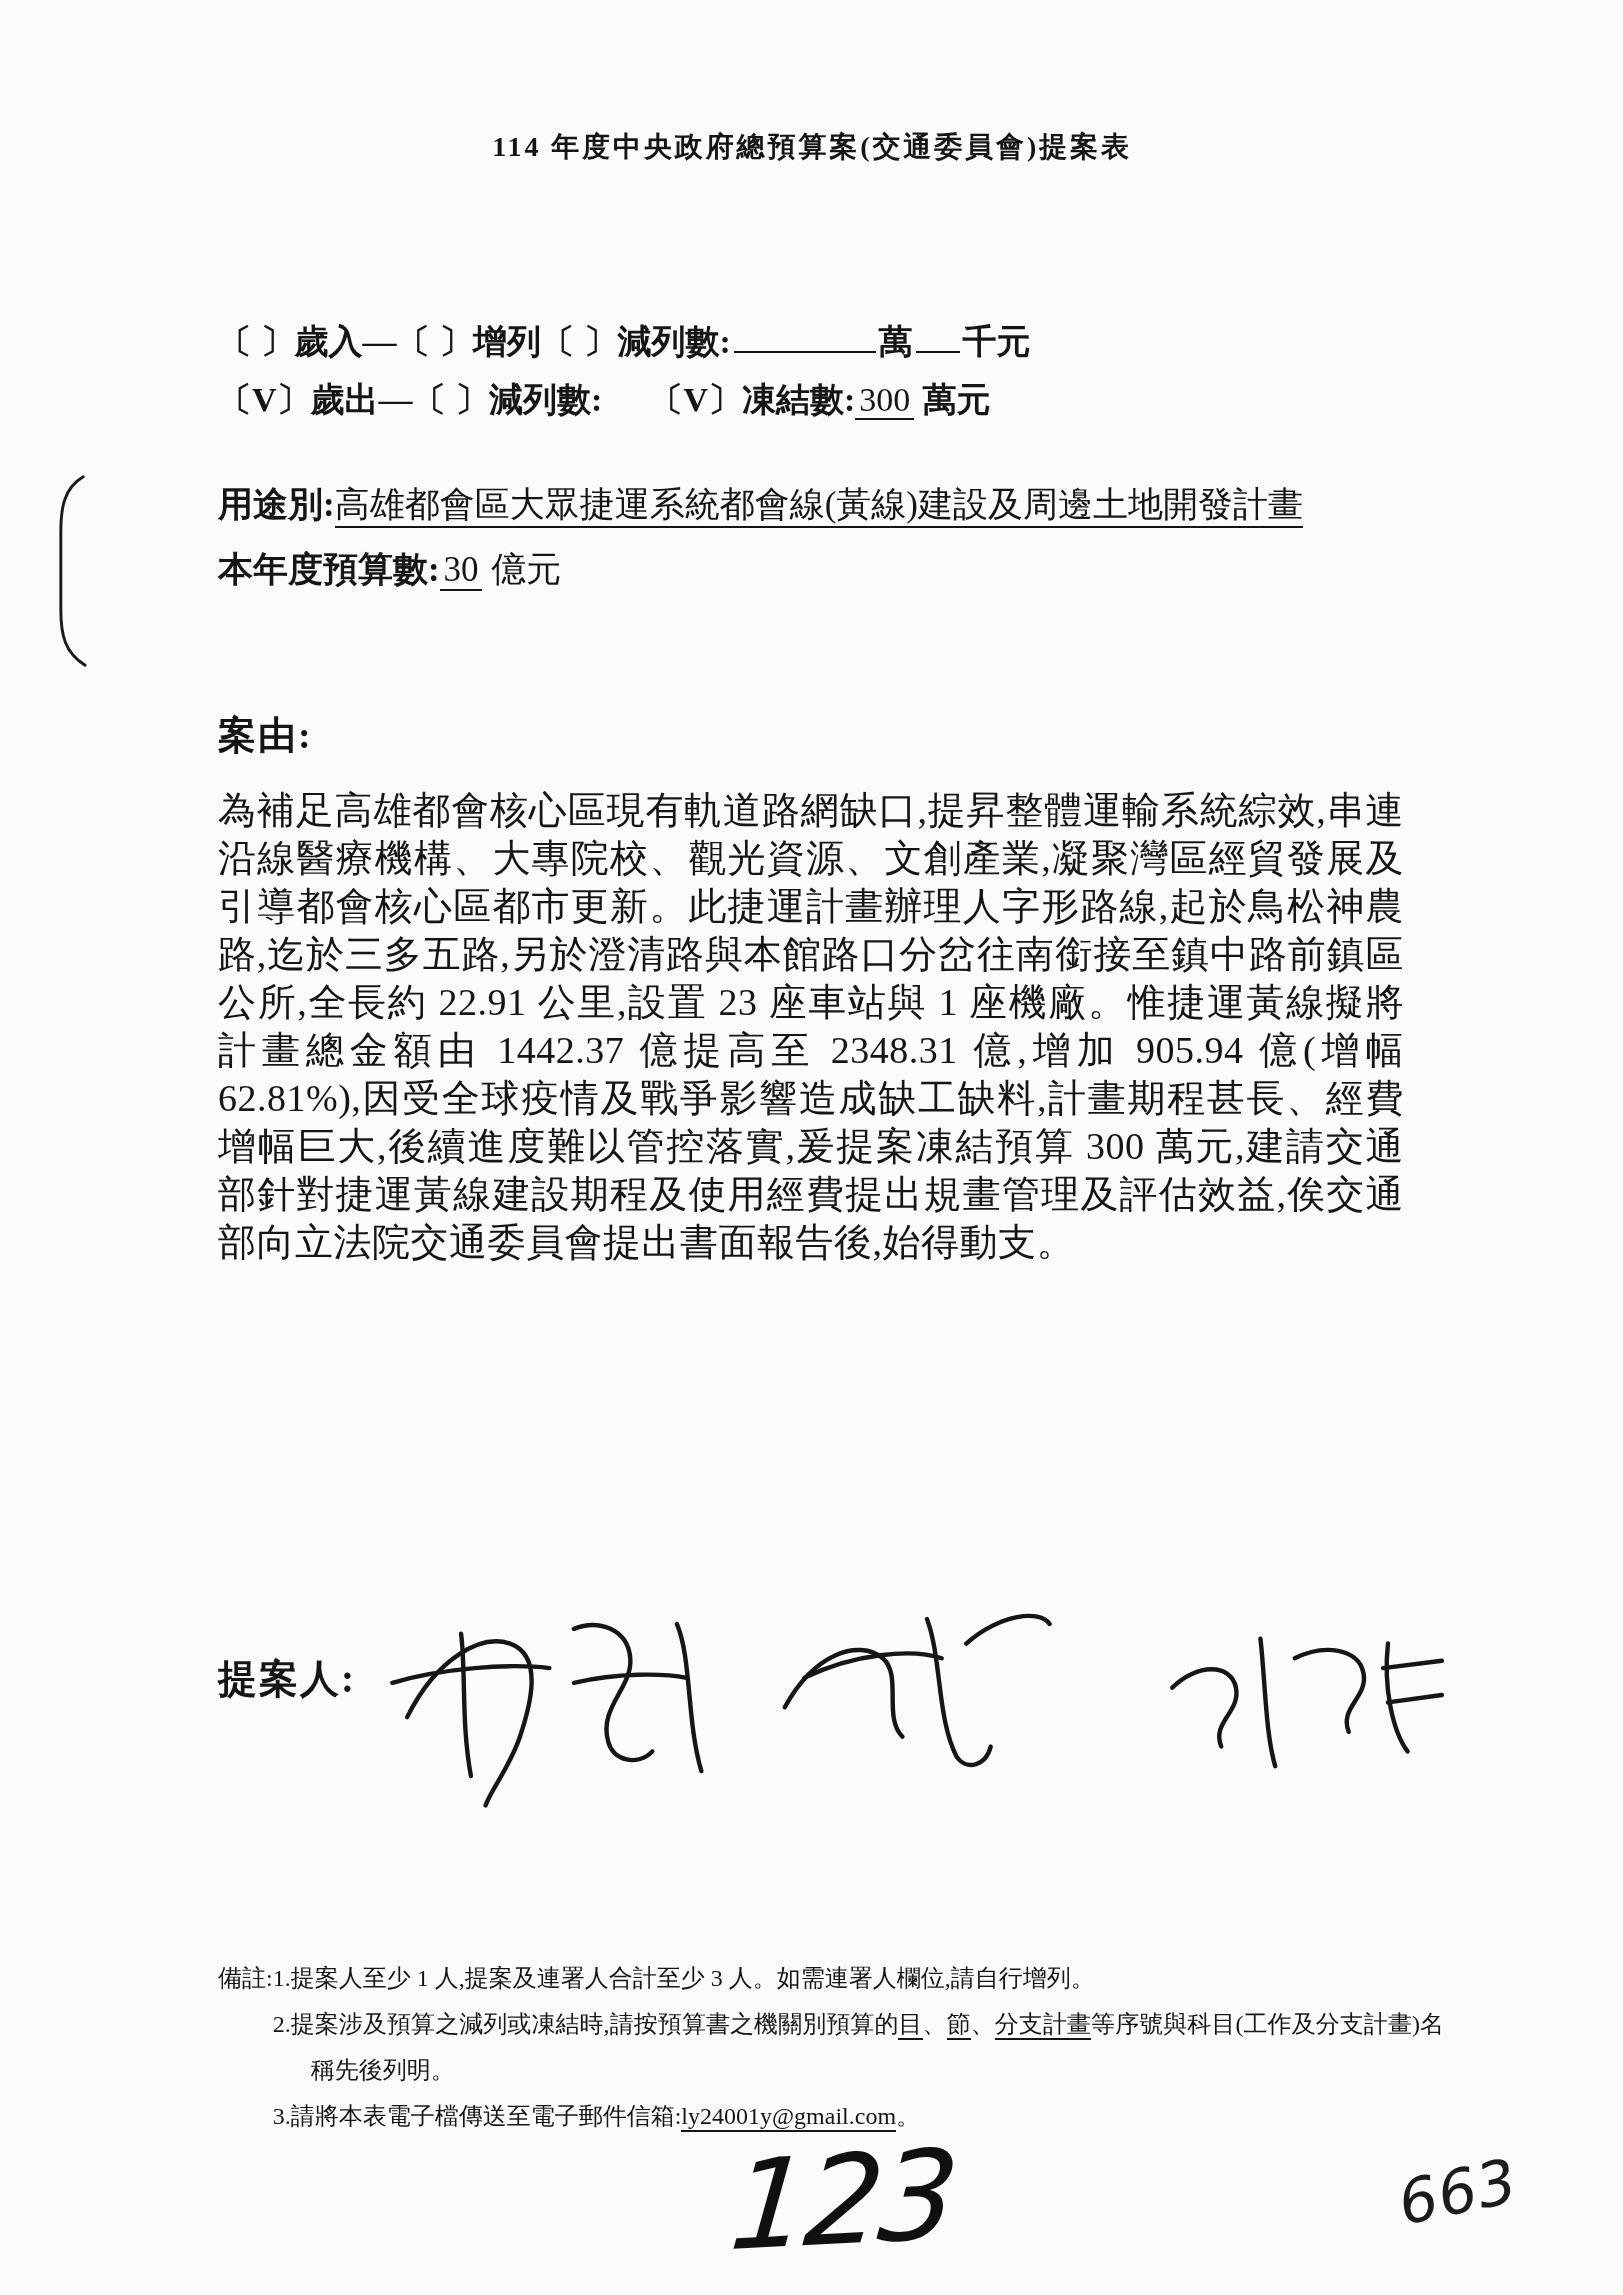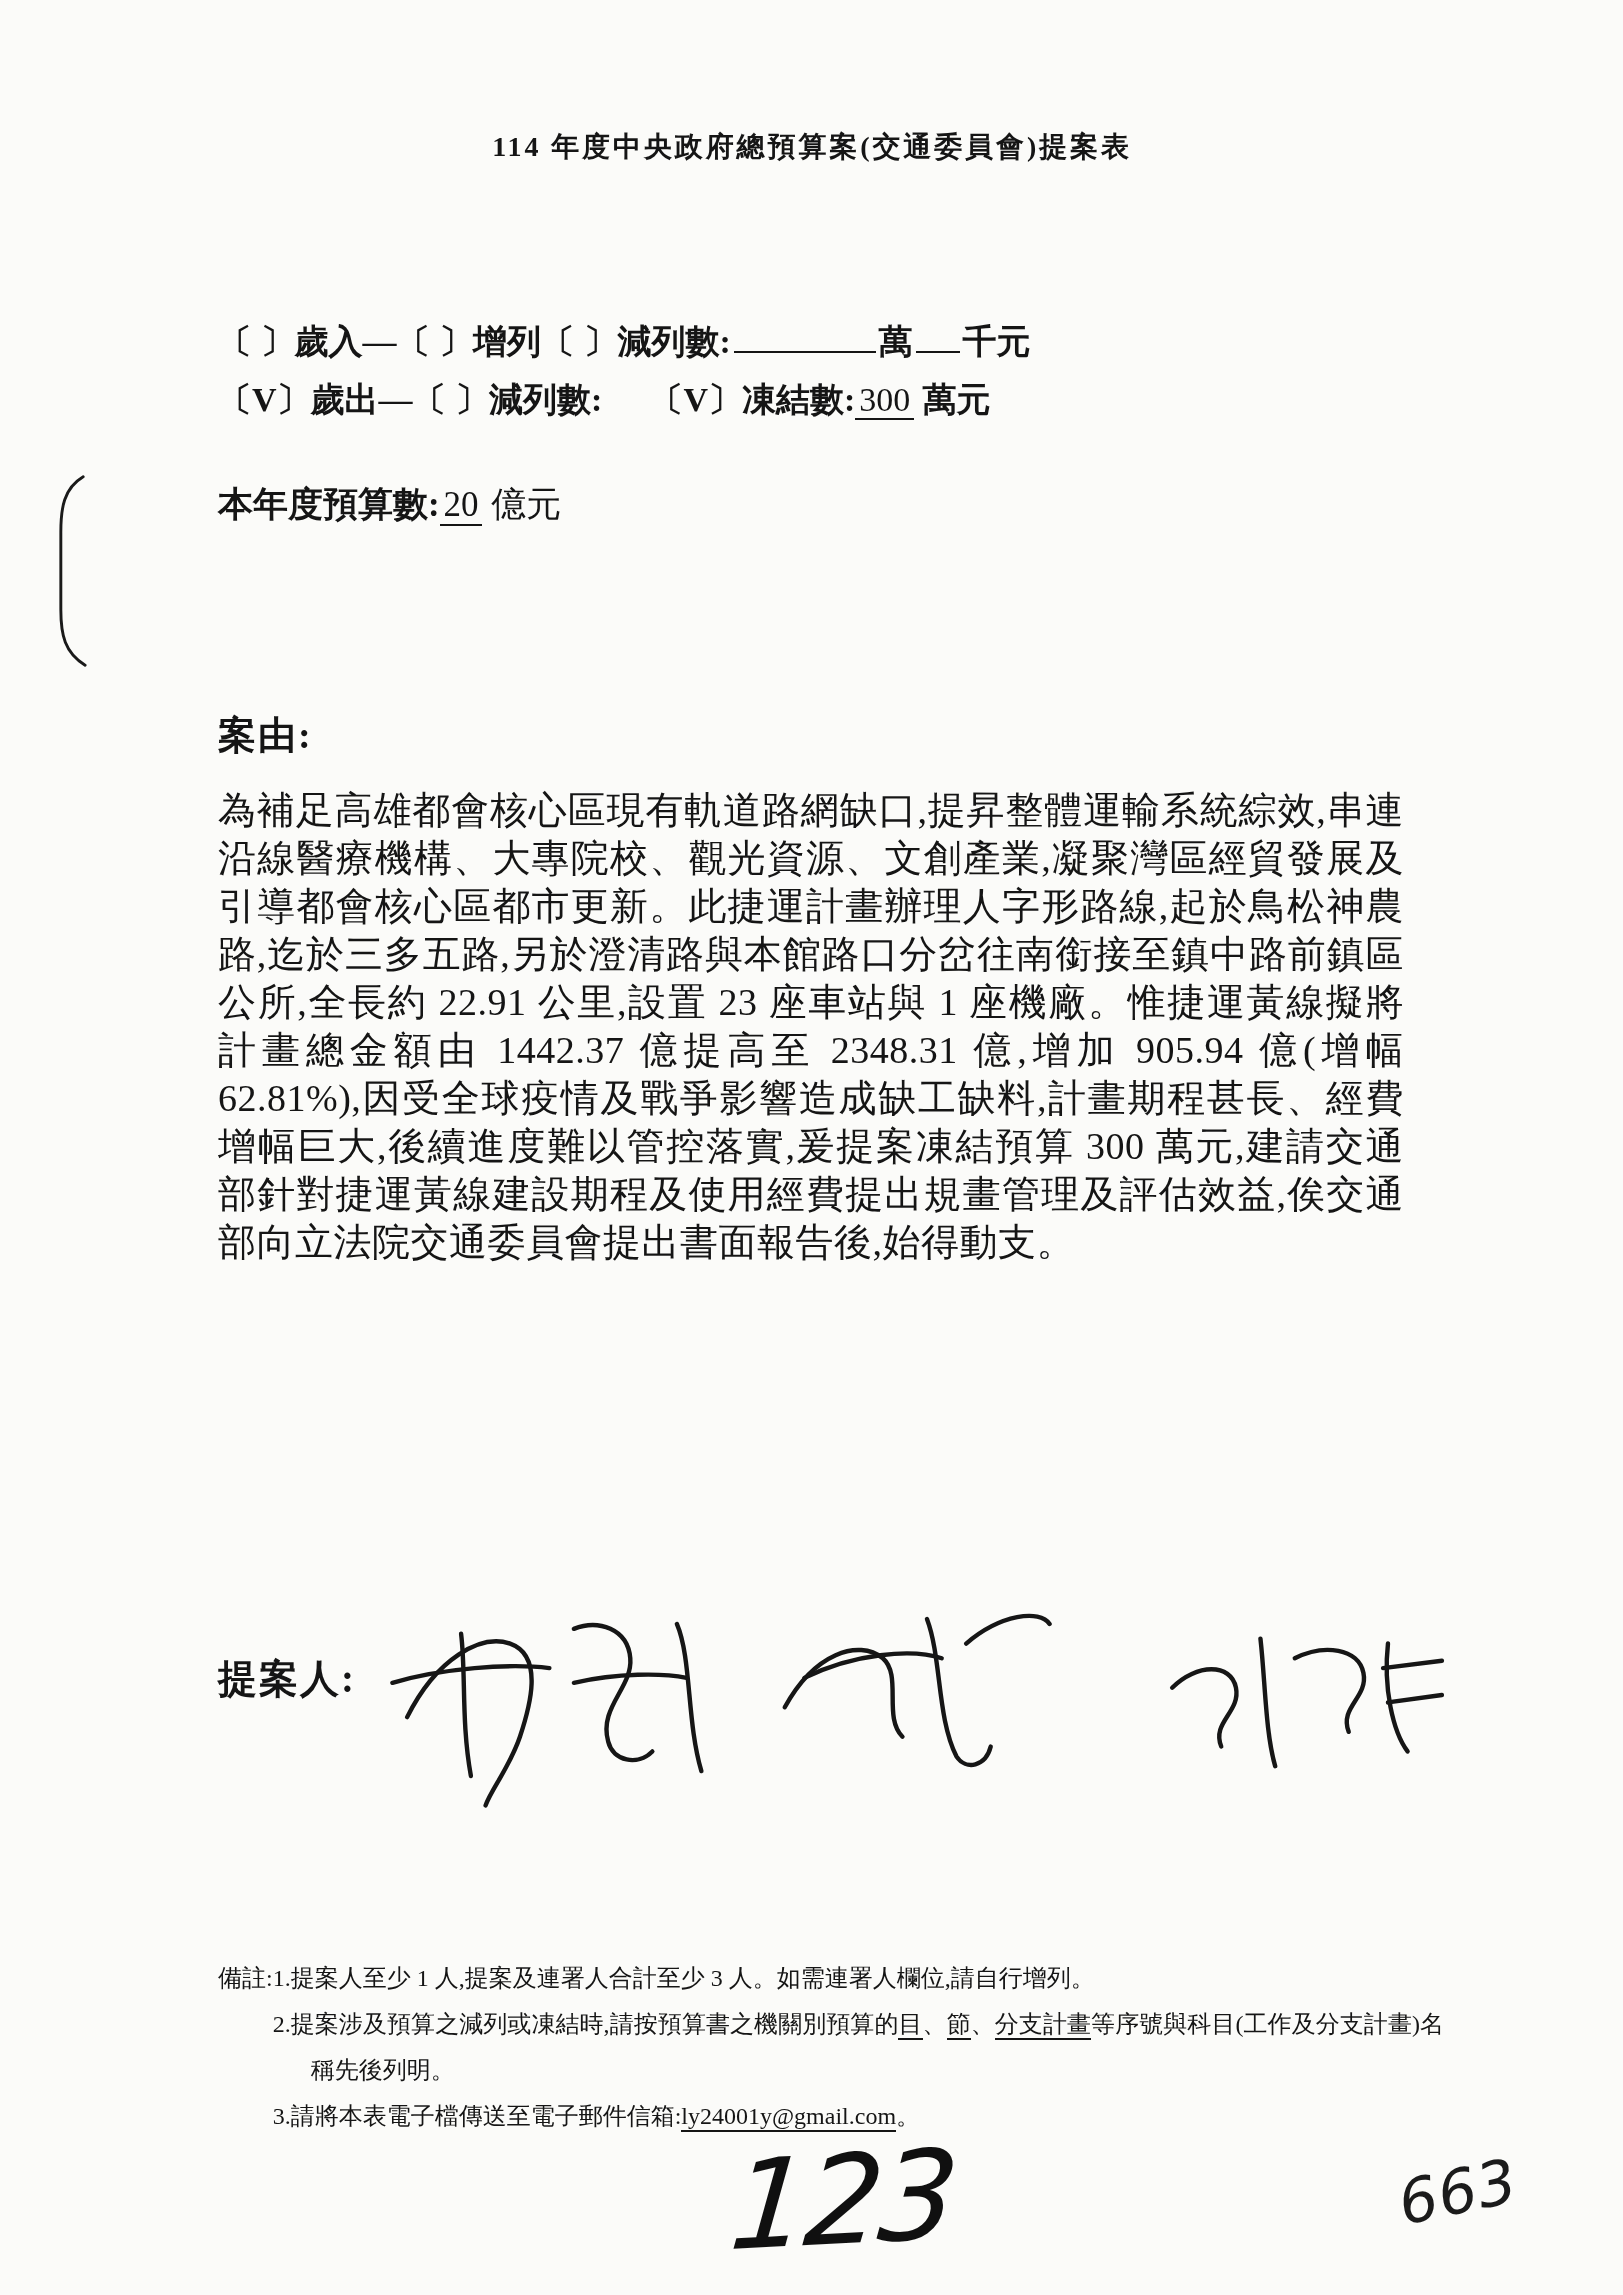--- a/index.html
+++ b/index.html
@@ -114,21 +114,24 @@
   <div class="abs opt-line2">
     <span>〔V〕</span><span>歲出—</span><span>〔 〕</span><span>減列數:</span><span class="gap-mid"></span><span>〔V〕</span><span>凍結數:</span><span class="u num">300</span> <span>萬元</span>
   </div>
 
   <svg class="abs bracket-svg" width="34" height="196" viewBox="0 0 70 400">
     <path d="M 58 6 C 18 30, 12 70, 12 120 L 12 280 C 12 332, 20 368, 62 394" fill="none" stroke="#1a1a1a" stroke-width="6" stroke-linecap="round"></path>
   </svg>
 
   <div class="abs subject">
     <div class="subject-line">
-      <span class="b">本年度預算數:</span><span class="u num">20</span> <span>億元</span>
+      <span class="b">用途別:</span><span class="u">高雄都會區大眾捷運系統都會線(黃線)建設及周邊土地開發計畫</span>
+    </div>
+    <div class="subject-line">
+      <span class="b">本年度預算數:</span><span class="u num">30</span> <span>億元</span>
     </div>
   </div>
 
   <div class="abs case-heading">案由:</div>
   <div class="abs case-body">為補足高雄都會核心區現有軌道路網缺口,提昇整體運輸系統綜效,串連沿線醫療機構、大專院校、觀光資源、文創產業,凝聚灣區經貿發展及引導都會核心區都市更新。此捷運計畫辦理人字形路線,起於鳥松神農路,迄於三多五路,另於澄清路與本館路口分岔往南銜接至鎮中路前鎮區公所,全長約 22.91 公里,設置 23 座車站與 1 座機廠。惟捷運黃線擬將計畫總金額由 1442.37 億提高至 2348.31 億,增加 905.94 億(增幅62.81%),因受全球疫情及戰爭影響造成缺工缺料,計畫期程甚長、經費增幅巨大,後續進度難以管控落實,爰提案凍結預算 300 萬元,建請交通部針對捷運黃線建設期程及使用經費提出規畫管理及評估效益,俟交通部向立法院交通委員會提出書面報告後,始得動支。</div>
 
   <div class="abs proposer-label">提案人:</div>
 
   <svg class="abs signatures" width="1177" height="275" viewBox="0 0 2400 560">
     <g stroke="#161616" stroke-width="9" fill="none" stroke-linecap="round">

